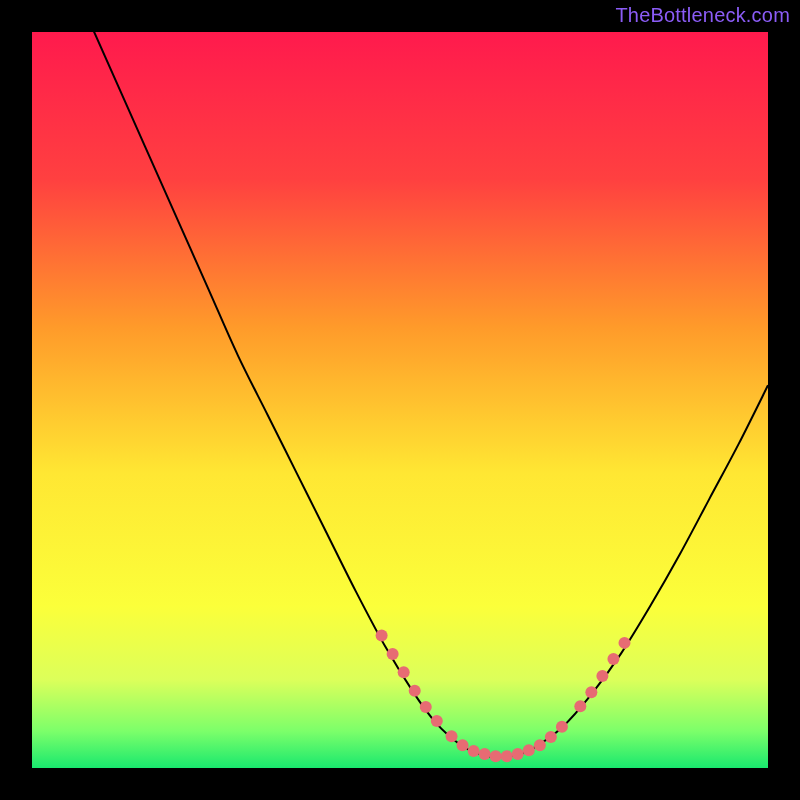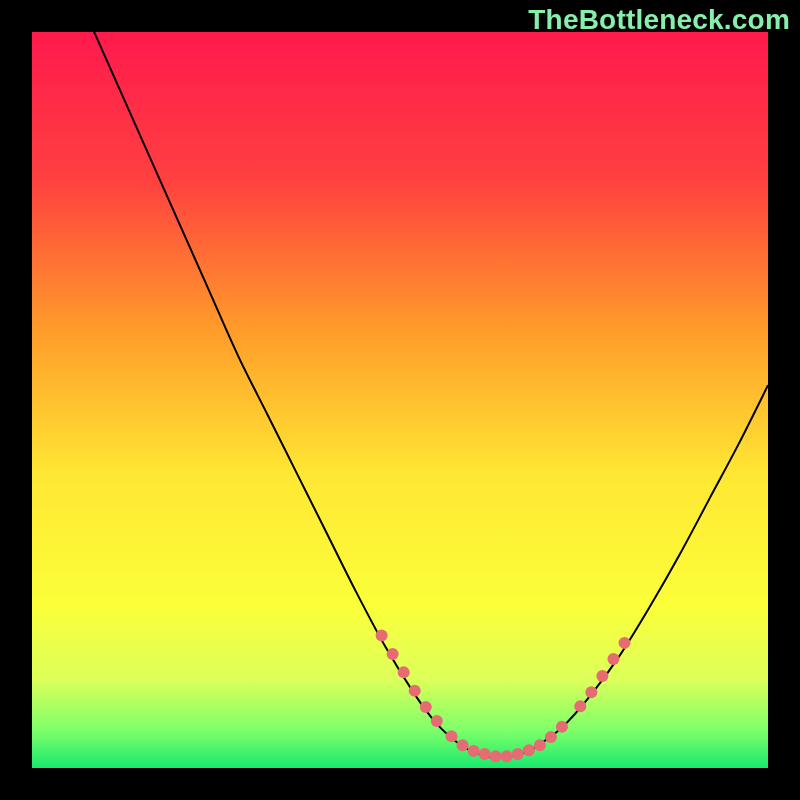--- a/index.html
+++ b/index.html
@@ -14,23 +14,23 @@
   .frame {
     position: relative;
     width: 800px;
     height: 800px;
     background: #000;
   }
   .watermark {
     position: absolute;
     top: 4px;
     right: 10px;
-    color: #86efac;
-    font-size: 28px;
-    font-weight: 700;
+    color: #8b5cf6;
+    font-size: 20px;
+    font-weight: 400;
     letter-spacing: 0.2px;
     user-select: none;
     z-index: 10;
   }
   svg {
     position: absolute;
     top: 0;
     left: 0;
   }
 </style>

